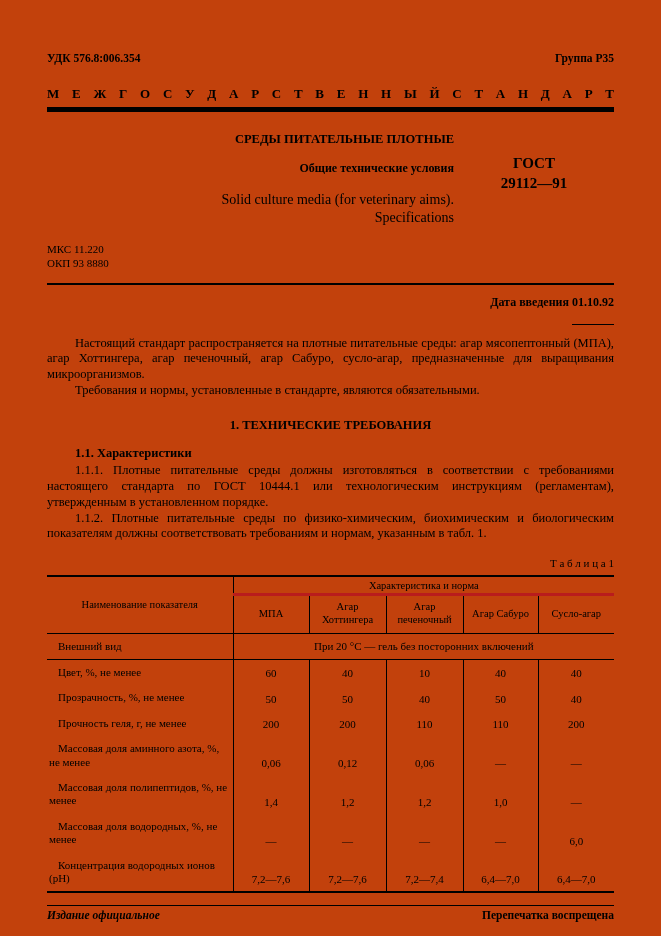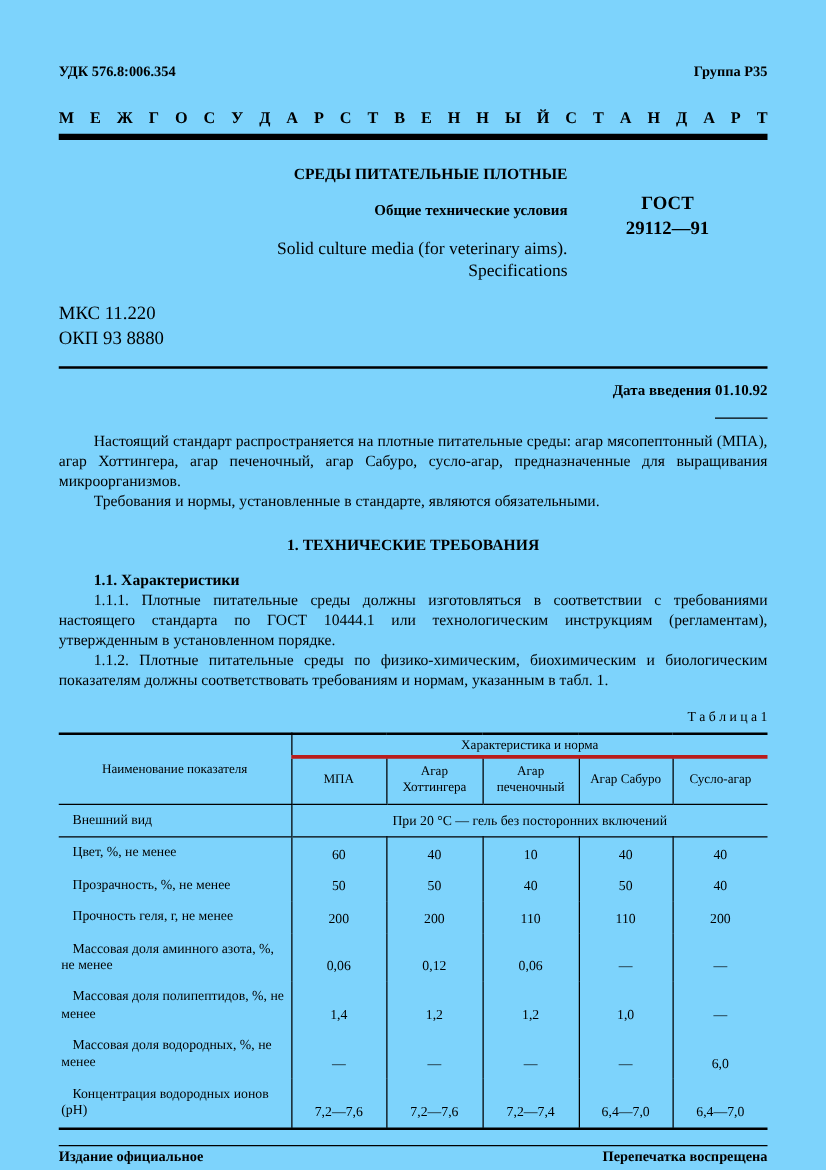--- a/index.html
+++ b/index.html
@@ -1,34 +1,34 @@
 <!DOCTYPE html>
 <html><head>
 <meta charset="utf-8">
 <style>
   * { margin:0; padding:0; box-sizing:border-box; }
   html,body { background:#e8e8e8; }
   body { font-family:"Liberation Serif","DejaVu Serif",serif; color:#000; }
   .page {
-    position:relative; width:661px; height:936px; background:#7dd3fc;
+    position:relative; width:661px; height:936px; background:#c2410c;
     margin:0 auto; padding:52px 47px 0 47px; overflow:hidden;
   }
   .top-row { display:flex; justify-content:space-between; font-size:11.5px; font-weight:bold; }
   .banner {
     margin-top:22px; font-weight:bold; font-size:13px;
     text-align:justify; text-align-last:justify; white-space:normal;
   }
   .thick-rule { height:5px; background:#000; margin-top:5px; }
   .title-section { display:flex; margin-top:20px; }
   .title-left { flex:1 1 auto; text-align:right; }
   .title-main { font-weight:bold; font-size:12.5px; line-height:1.25; }
   .title-sub { font-weight:bold; font-size:12px; margin-top:13px; }
   .title-en { font-size:14px; margin-top:15px; line-height:1.3; }
   .gost-block { flex:0 0 160px; text-align:center; padding-top:22px; font-weight:bold; font-size:15px; line-height:1.3; }
-  .codes { margin-top:15px; font-size:15px; line-height:1.3; }
+  .codes { margin-top:15px; font-size:11px; line-height:1.3; }
   .thin-rule { height:2px; background:#000; margin-top:12px; }
   .date-line { margin-top:10px; text-align:right; font-size:12px; font-weight:bold; }
   .date-line .date-val { border-bottom:1px solid #000; padding-bottom:15px; }
   .body-text { font-size:12.5px; line-height:1.27; text-align:justify; }
   .intro { margin-top:26px; }
   .para { text-indent:28px; }
   .section-heading { margin-top:19px; margin-bottom:13px; text-align:center; font-weight:bold; font-size:12.5px; }
   .sub-heading { font-weight:bold; font-size:12.5px; text-indent:28px; margin-bottom:1px; }
   .table-caption { margin-top:15px; margin-bottom:6px; text-align:right; font-size:11px; }
   .spec-table { width:100%; border-collapse:collapse; border-top:2px solid #000; border-bottom:2px solid #000; font-size:11px; table-layout:fixed; }
@@ -36,21 +36,21 @@
   .spec-table th + th, .spec-table td + td { border-left:1px solid #000; }
   .name-head { border-right:1px solid #000; border-bottom:1px solid #000; text-align:center; vertical-align:middle; font-size:10.5px; padding:2px; }
   .group-head { border-bottom:3px solid #b91c1c; text-align:center; font-size:10.5px; padding:3px 0 2px 0; }
   .col-head { border-bottom:1px solid #000; text-align:center; font-size:10.5px; line-height:1.25; padding:4px 2px 6px 2px; vertical-align:middle; }
   .appearance-row td { border-bottom:1px solid #000; }
   .row-label { text-align:left; padding:6px 3px 6px 2px; text-indent:9px; line-height:1.22; vertical-align:bottom; }
   .row-value { text-align:center; padding:6px 2px; vertical-align:bottom; }
   .center-span { text-align:center; vertical-align:middle; }
   .footer-rule { height:1px; background:#000; margin-top:12px; }
   .footer-row { display:flex; justify-content:space-between; padding-top:3px; font-size:11.5px; font-weight:bold; }
-  .official { }
+  .official { font-style:italic; }
 </style>
 </head>
 <body>
 
 <div class="page">
 
   <div class="top-row">
     <span>УДК 576.8:006.354</span>
     <span>Группа Р35</span>
   </div>

